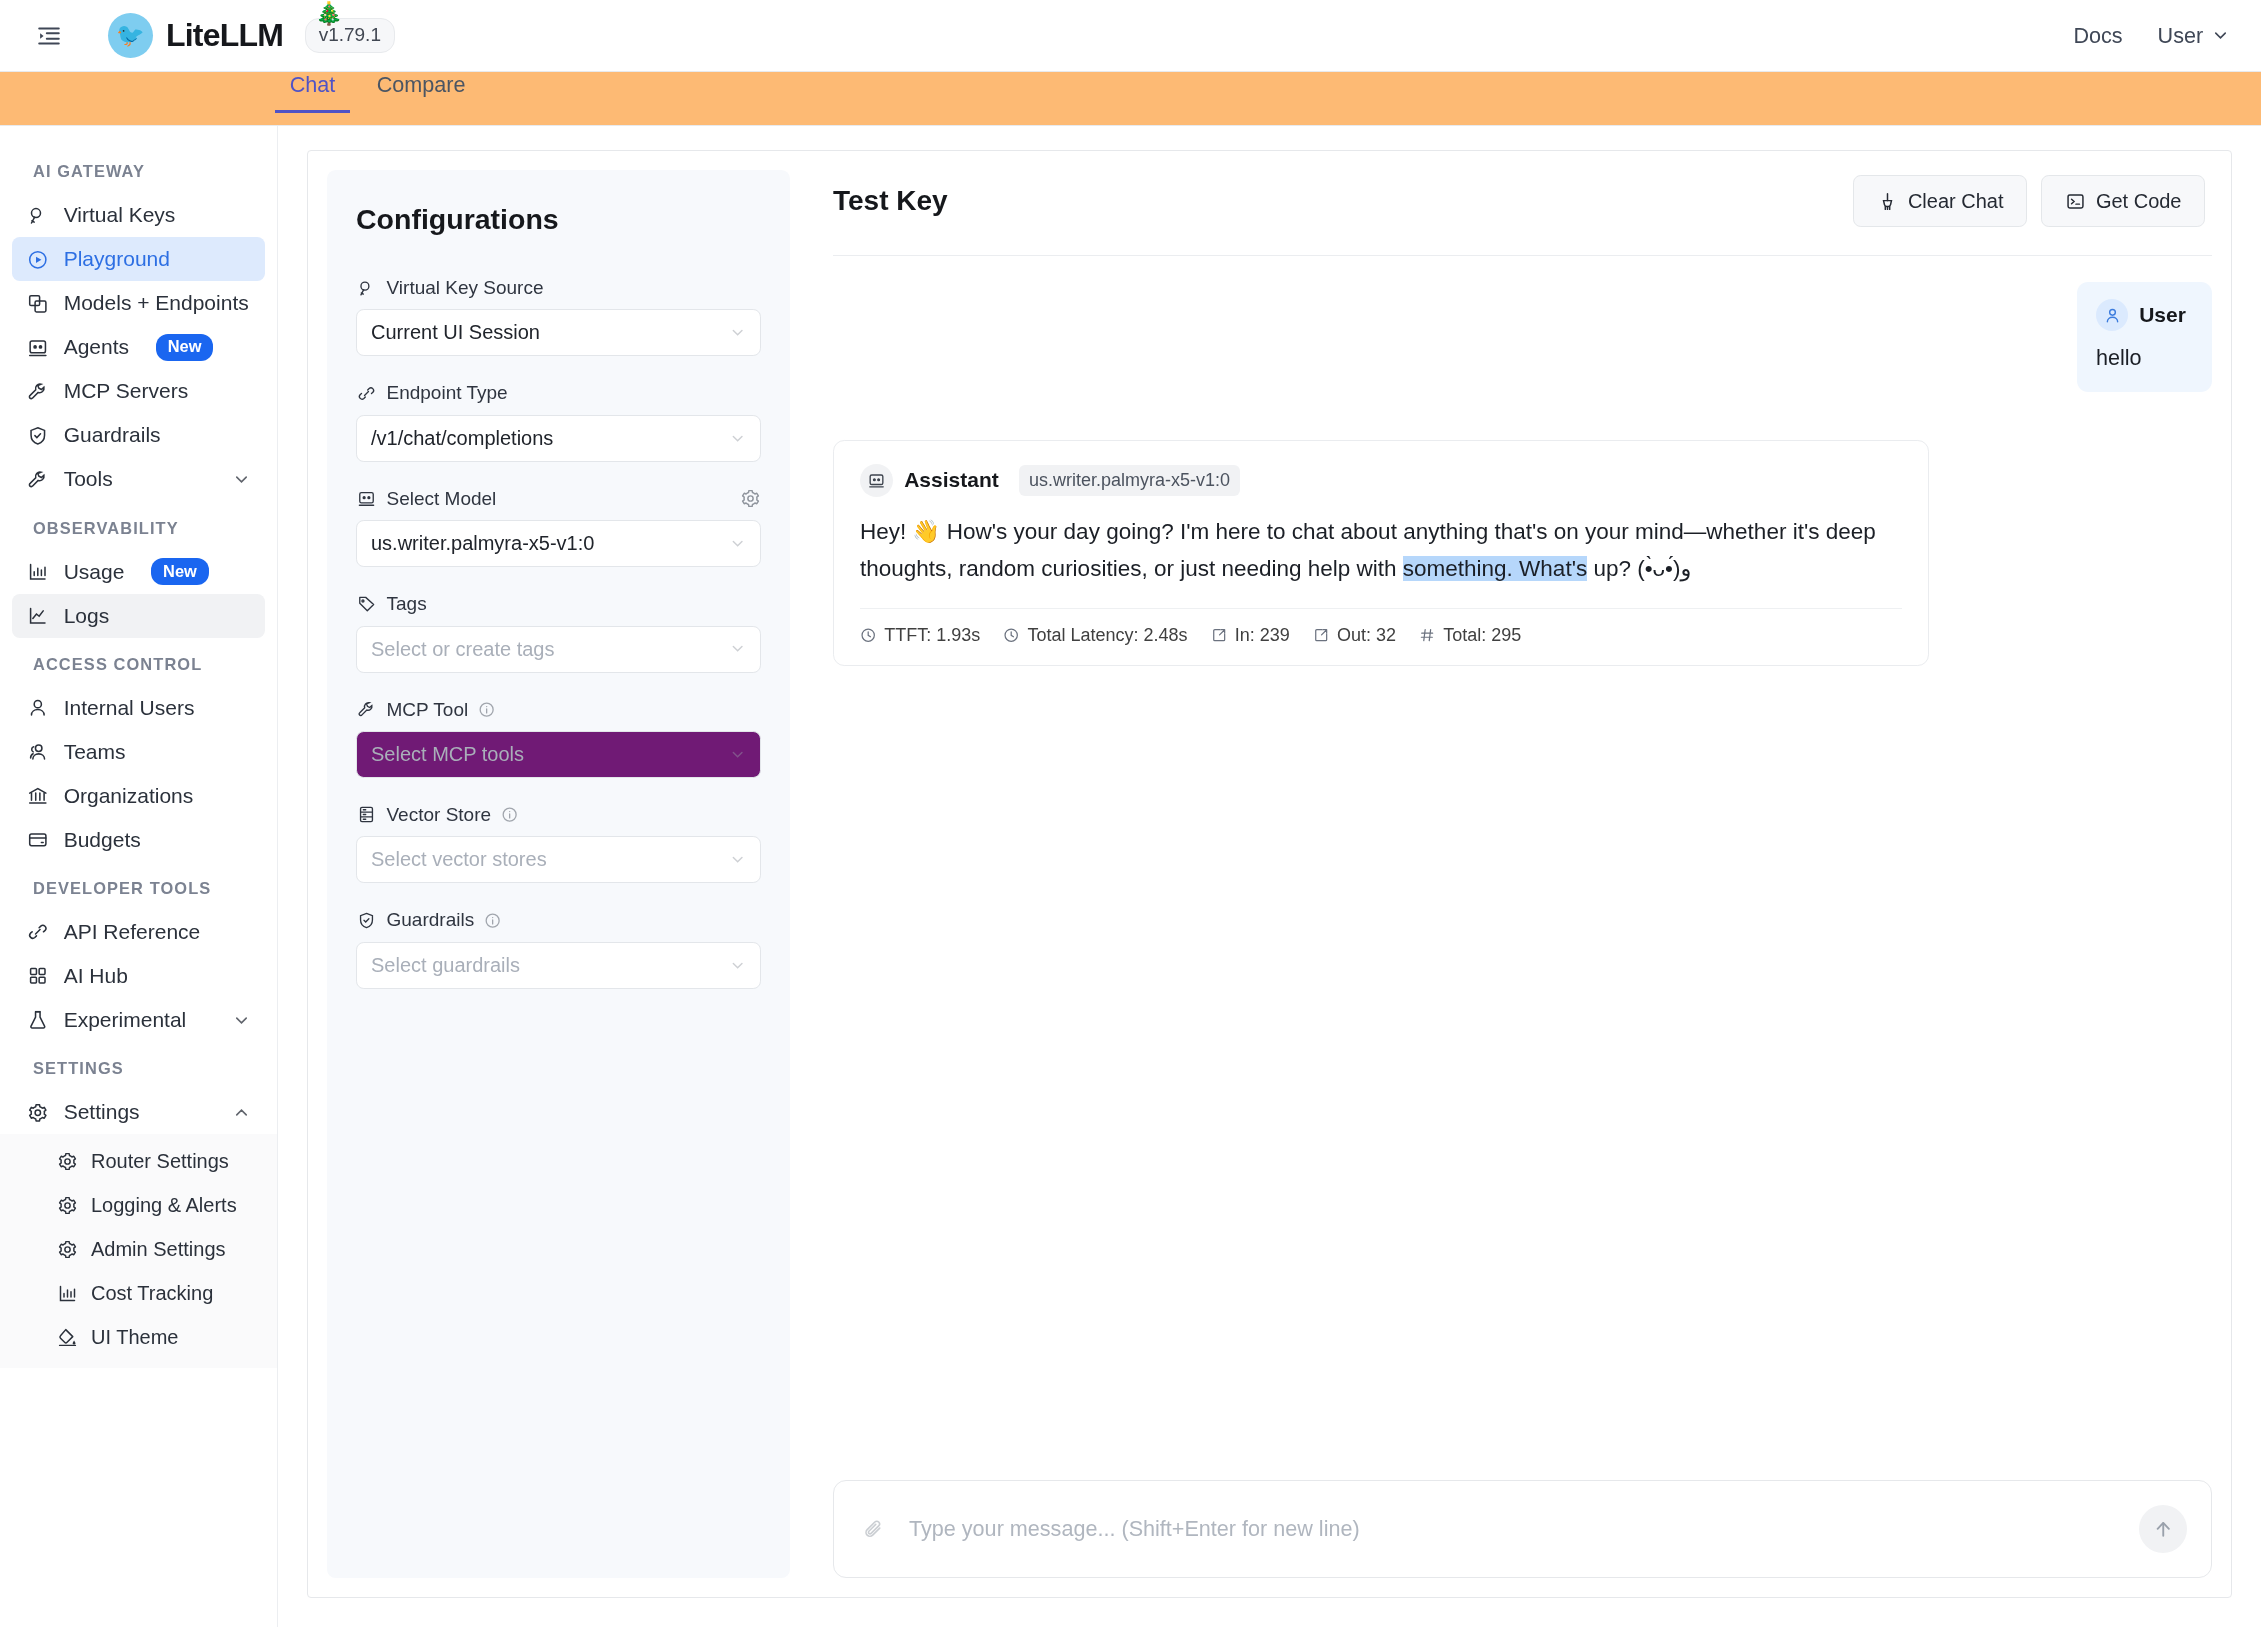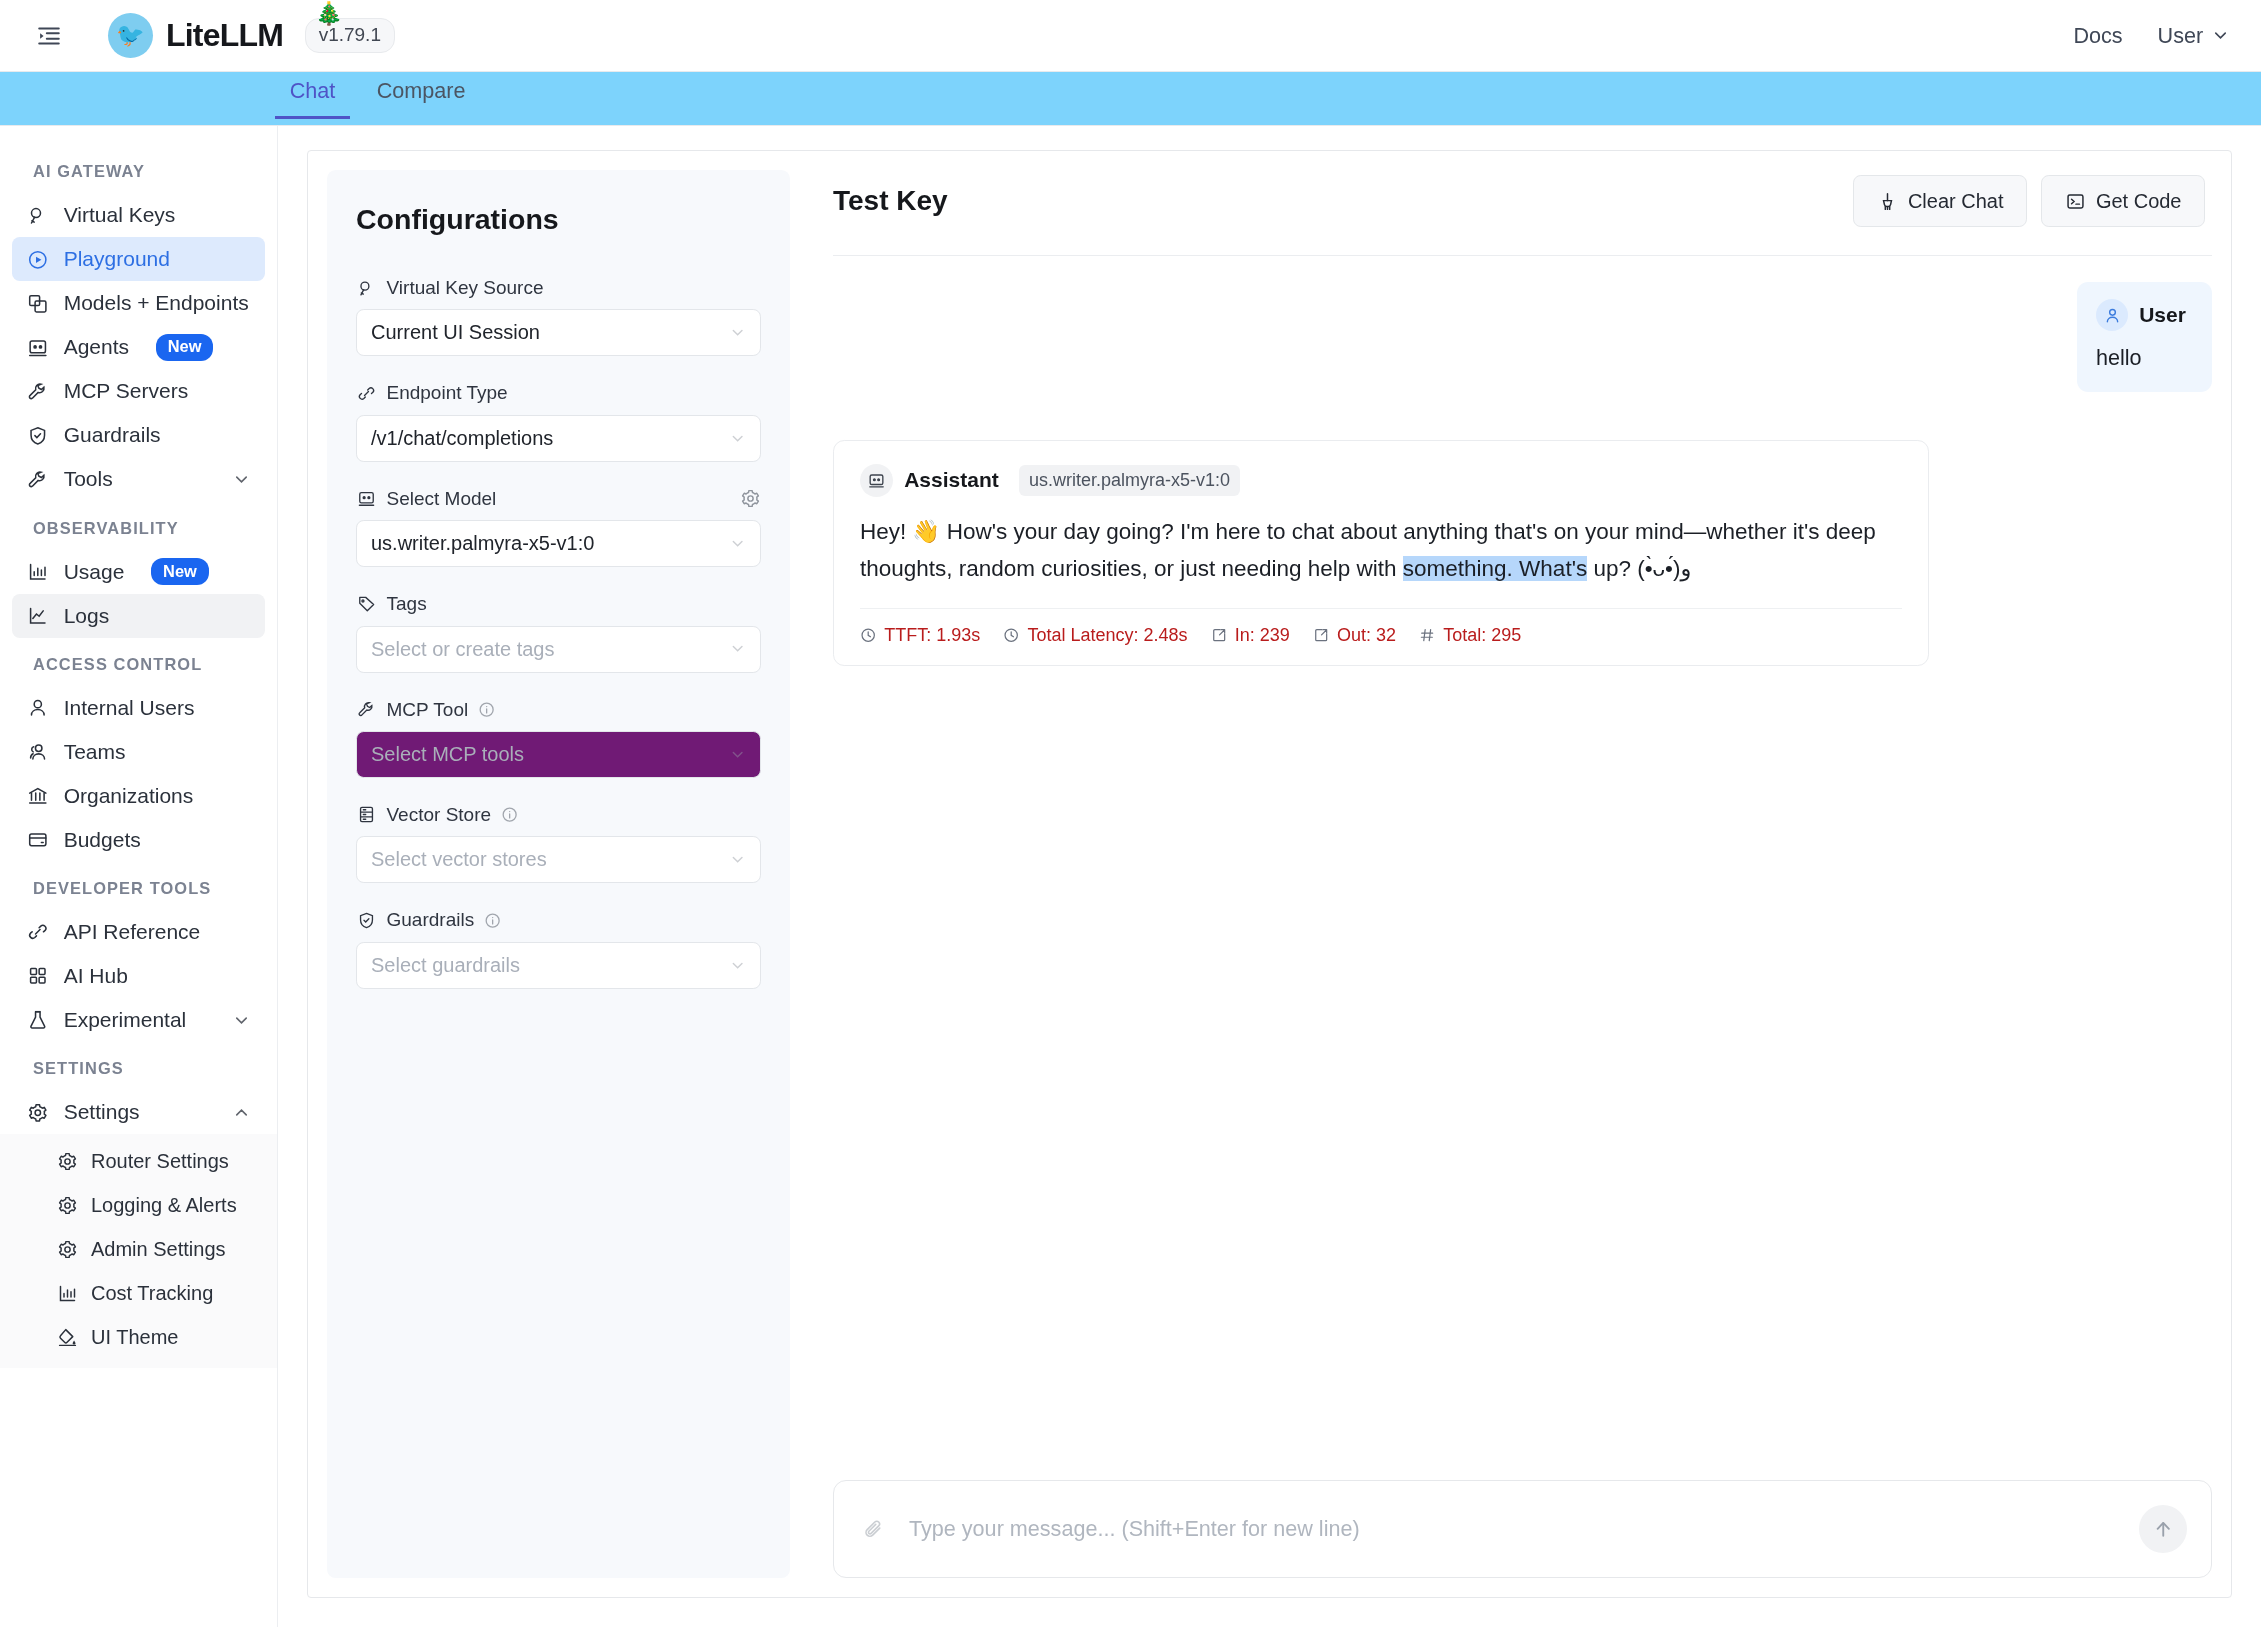--- a/index.html
+++ b/index.html
@@ -41,22 +41,22 @@
   .topbar-spacer { flex: 1; }
   .topnav { display: flex; align-items: center; gap: 35px; }
   .topnav-item {
     font-size: 21.6px; color: #3f4756; cursor: pointer;
     display: flex; align-items: center; gap: 7.8px;
   }
 
   
   .tabsrow {
     height: 54px; flex: 0 0 54px;
-    display: flex; align-items: center;
-    border-bottom: 0.9px solid #e8eaed; background: #7dd3fc;
+    display: flex; align-items: flex-start;
+    border-bottom: 0.9px solid #e8eaed; background: #fdba74;
     padding-left: 275px;
   }
   .tab {
     font-size: 21.6px; color: #4b5563; cursor: pointer;
     padding: 0 14.7px 12px; margin-right: 12px;
     border-bottom: 3.5px solid transparent;
   }
   .tab.active { color: #4f53c6; border-bottom-color: #4f53c6; font-weight: 500; }
 
   
@@ -164,21 +164,21 @@
     background: #f1f2f4; color: #4c535f; font-size: 18px;
     border-radius: 6px; padding: 5.2px 10.4px; margin-left: 8.6px;
   }
   .assistant-body {
     font-size: 22.5px; line-height: 1.62; color: #1b1f26; padding: 3.5px 0 21px;
   }
   .sel { background: #b6d7fb; }
   .metrics {
     border-top: 0.9px solid #eef0f2; padding-top: 15.5px;
     display: flex; align-items: center; gap: 23px;
-    font-size: 18px; color: #b91c1c;
+    font-size: 18px; color: #404040;
   }
   .metric { display: flex; align-items: center; gap: 7.8px; }
 
   
   .composer {
     margin-top: 21px;
     border: 0.9px solid #e6e8eb; border-radius: 13px; background: #fff;
     height: 98px; display: flex; align-items: center; padding: 0 24px 0 28px;
   }
   .clip { opacity: .45; display: flex; cursor: pointer; }

